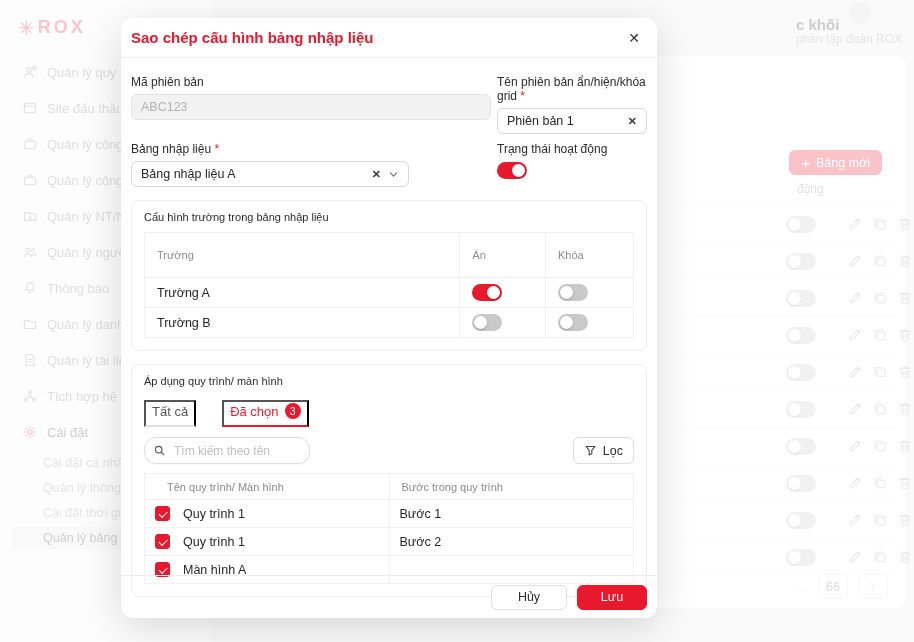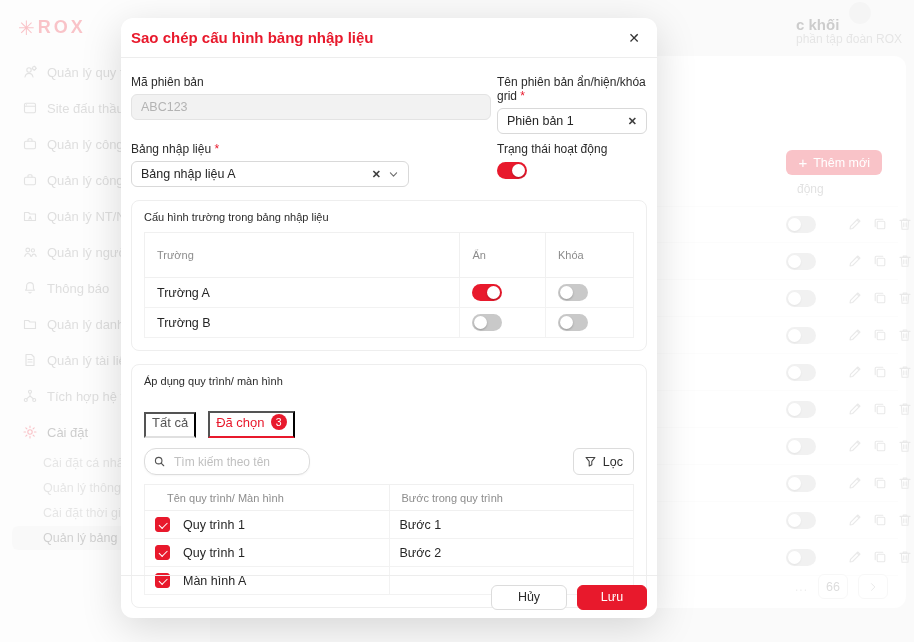--- a/index.html
+++ b/index.html
@@ -85,21 +85,21 @@
   th{font-weight:normal;font-size:11px;color:#8c8c8c;text-align:left;padding:0 12px;
     border:1px solid #f0f0f0;height:44px;}
   td{font-size:12.5px;color:#262626;padding:0 12px;border:1px solid #f2f2f2;height:29px;}
   .t2 th{height:25px;} .t2 td{height:27px;padding:0 10px;}
   .cell-check{display:flex;align-items:center;gap:13px;}
   .cb{width:15px;height:15px;border-radius:3px;border:1px solid #bfbfbf;background:#fff;position:relative;flex:none;padding:0;}
   .cb.on{background:#e8192c;border-color:#e8192c;}
   .cb.on::after{content:"";position:absolute;left:3px;top:3.5px;width:7px;height:3.5px;
     border-left:1.6px solid #fff;border-bottom:1.6px solid #fff;transform:rotate(-45deg);}
 
-  .tabs{display:flex;gap:12px;margin-top:24px;align-items:center;}
+  .tabs{display:flex;gap:26px;margin-top:13px;}
   .tab{padding-bottom:6px;border-bottom:2px solid #e0e0e0;font-size:13px;color:#555;
     display:flex;align-items:center;gap:6px;background:none;font-family:inherit;}
   .tab.on{color:#e8192c;border-bottom-color:#e8192c;}
   .badge{min-width:16px;height:16px;border-radius:8px;background:#e8192c;color:#fff;font-size:10.5px;
     line-height:16px;text-align:center;padding:0 3px;box-sizing:border-box;}
 
   .search-row{display:flex;align-items:center;margin-top:10px;}
   .search-box{width:148px;height:25px;border:1px solid #dcdcdc;border-radius:12px;display:flex;align-items:center;
     padding:0 8px;gap:6px;box-shadow:0 1px 2px rgba(0,0,0,0.04);background:#fff;}
   .search-box svg{width:13px;height:13px;color:#555;flex:none;}
@@ -242,21 +242,21 @@
     </nav>
   </aside>
 
   <div class="bg-main"></div>
   <span class="avatar"></span>
   <div class="bg-title">c khối</div>
   <div class="bg-subtitle">phần tập đoàn ROX</div>
 
   <div class="card">
     <button class="add-btn">
-      <span>Thêm mới</span>
+      <span>Bảng mới</span>
     </button>
     <div class="bg-thead">
       <span class="bg-colhead">động</span>
     </div>
     <div class="bg-rows">
 
         <div class="bg-row">
           <span class="toggle"></span>
           <button class="act a1"><svg viewBox="0 0 16 16" fill="none" stroke="currentColor" stroke-width="1.1" stroke-linecap="round" stroke-linejoin="round" width="100%" height="100%">
               <path d="M3 13l.5-2.6L10.8 3 13 5.2l-7.4 7.3zM9.9 3.9L12 6.1"></path>

